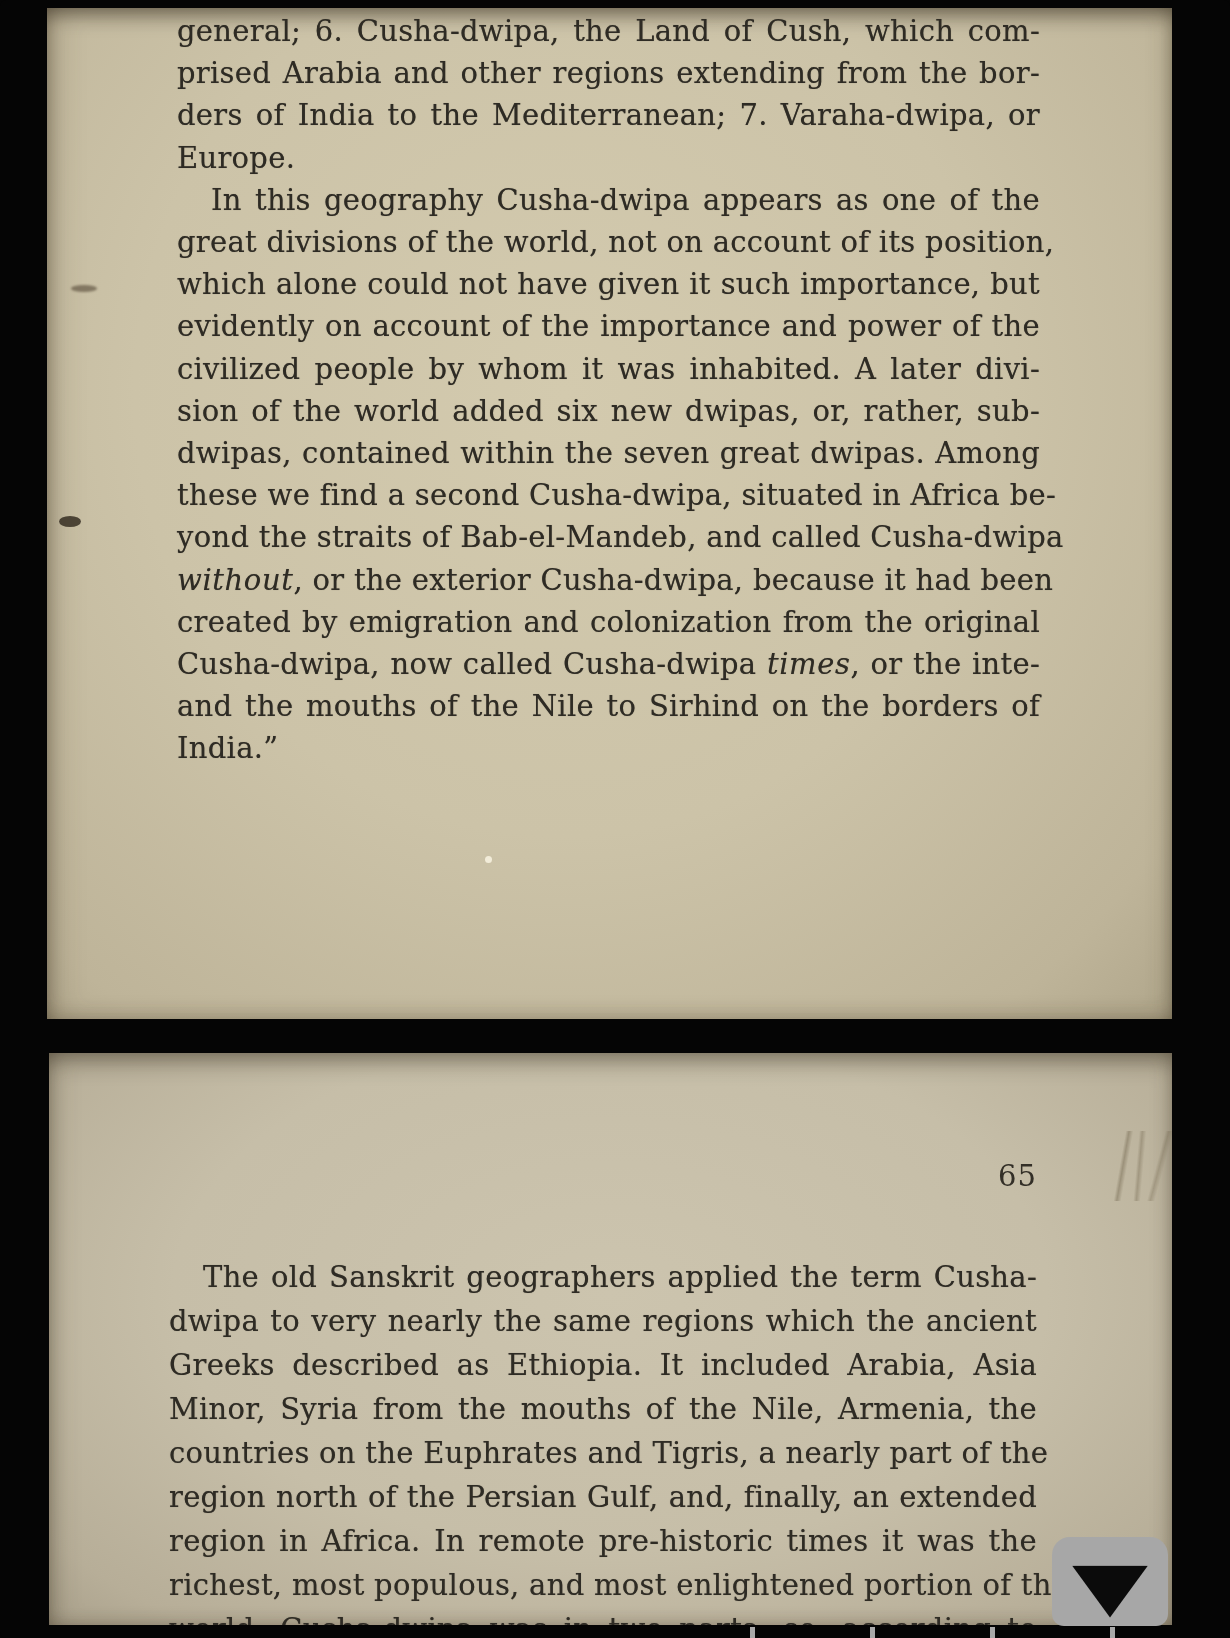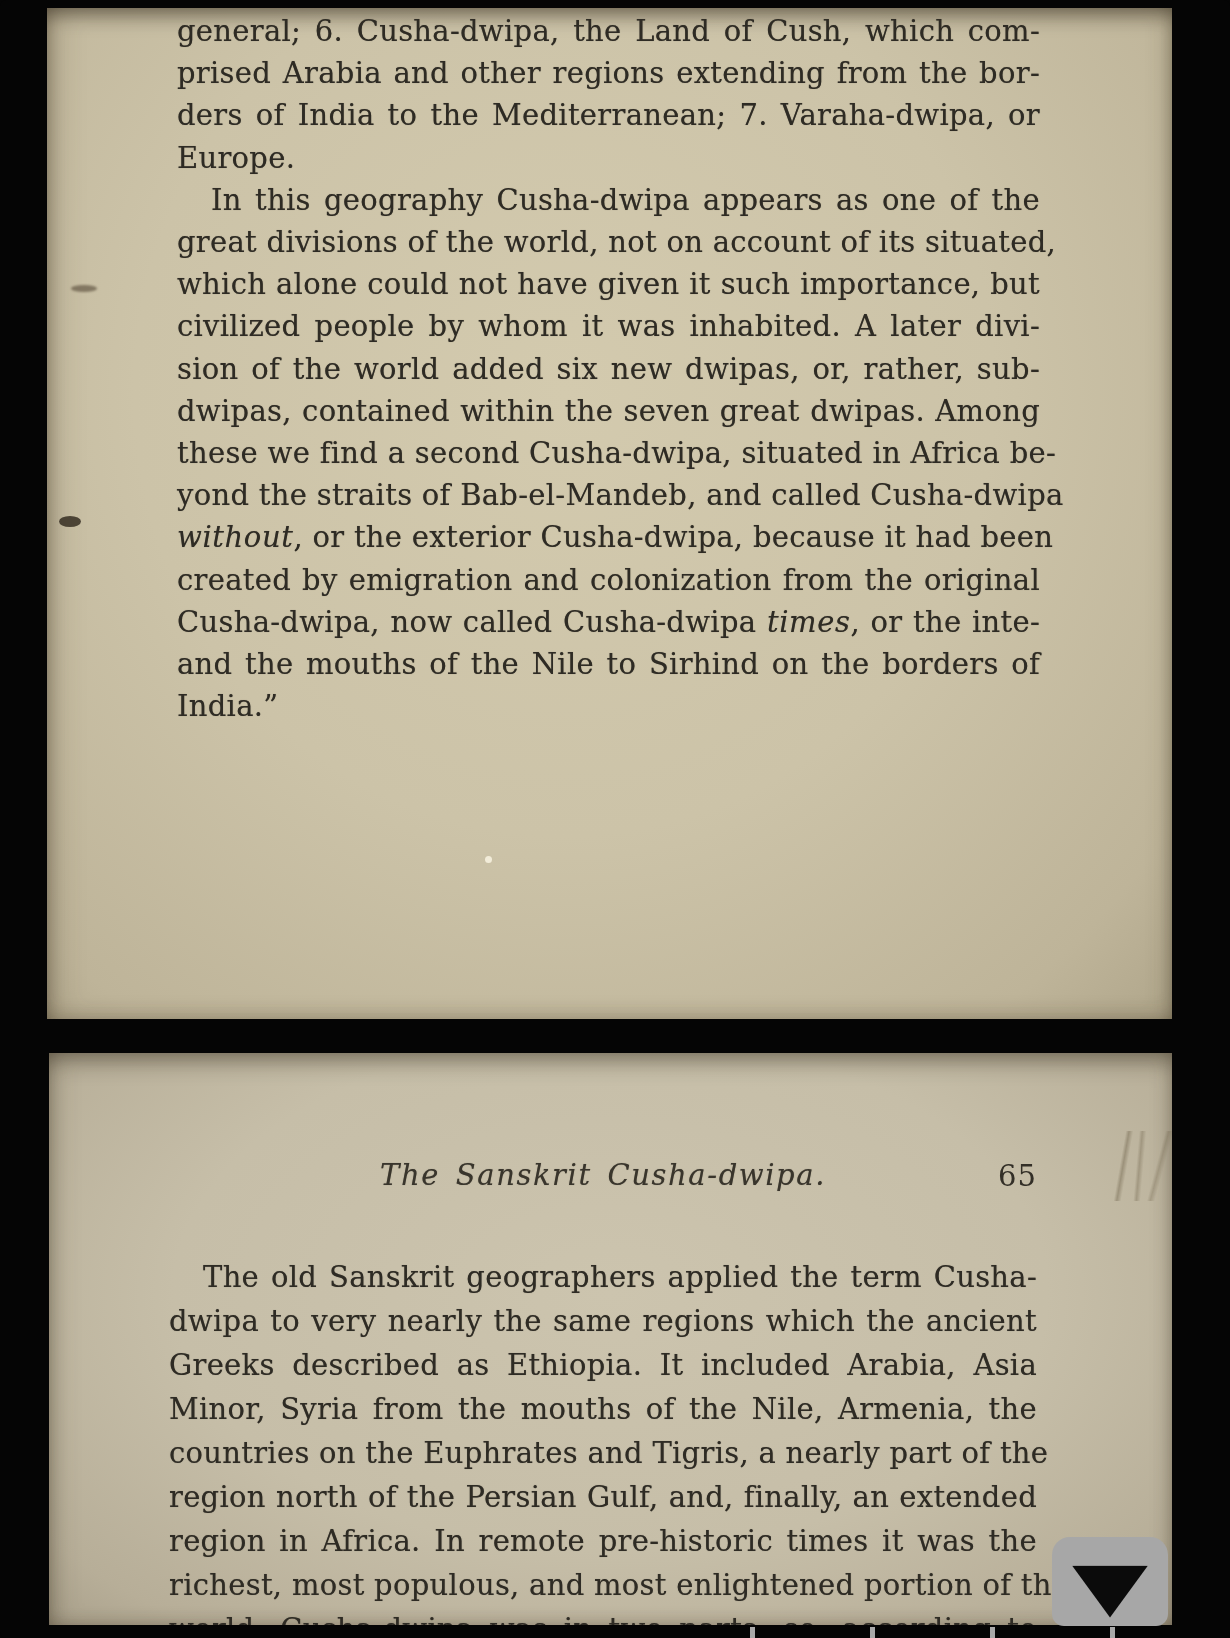--- a/index.html
+++ b/index.html
@@ -97,41 +97,41 @@
 
 <div class="screen">
 
   <section class="page page-top">
     <div class="textblock tb1">
         <div class="line">general; 6. Cusha-dwipa, the Land of Cush, which com-</div>
         <div class="line">prised Arabia and other regions extending from the bor-</div>
         <div class="line">ders of India to the Mediterranean; 7. Varaha-dwipa, or</div>
         <div class="line last">Europe.</div>
         <div class="line indent">In this geography Cusha-dwipa appears as one of the</div>
-        <div class="line">great divisions of the world, not on account of its situated,</div>
+        <div class="line">great divisions of the world, not on account of its position,</div>
         <div class="line">which alone could not have given it such importance, but</div>
+        <div class="line">evidently on account of the importance and power of the</div>
         <div class="line">civilized people by whom it was inhabited.  A later divi-</div>
         <div class="line">sion of the world added six new dwipas, or, rather, sub-</div>
         <div class="line">dwipas, contained within the seven great dwipas.  Among</div>
         <div class="line">these we find a second Cusha-dwipa, situated in Africa be-</div>
         <div class="line">yond the straits of Bab-el-Mandeb, and called Cusha-dwipa</div>
         <div class="line"><em>without</em>, or the exterior Cusha-dwipa, because it had been</div>
         <div class="line">created by emigration and colonization from the original</div>
         <div class="line">Cusha-dwipa, now called Cusha-dwipa <em>times</em>, or the inte-</div>
         <div class="line">and the mouths of the Nile to Sirhind on the borders of</div>
         <div class="line last">India.”</div>
       </div>
     <span class="speck speck-a"></span>
     <span class="speck speck-b"></span>
     <span class="speck speck-c"></span>
   </section>
 
   <section class="page page-bottom">
     <div class="running-head">
-      <span class="head-title">The Sanskrit Cusha-dwipa.</span>
       <span class="page-num">65</span>
     </div>
     <div class="textblock tb2">
         <div class="line indent">The old Sanskrit geographers applied the term Cusha-</div>
         <div class="line">dwipa to very nearly the same regions which the ancient</div>
         <div class="line">Greeks described as Ethiopia.  It included Arabia, Asia</div>
         <div class="line">Minor, Syria from the mouths of the Nile, Armenia, the</div>
         <div class="line">countries on the Euphrates and Tigris, a nearly part of the</div>
         <div class="line">region north of the Persian Gulf, and, finally, an extended</div>
         <div class="line">region in Africa.  In remote pre-historic times it was the</div>

